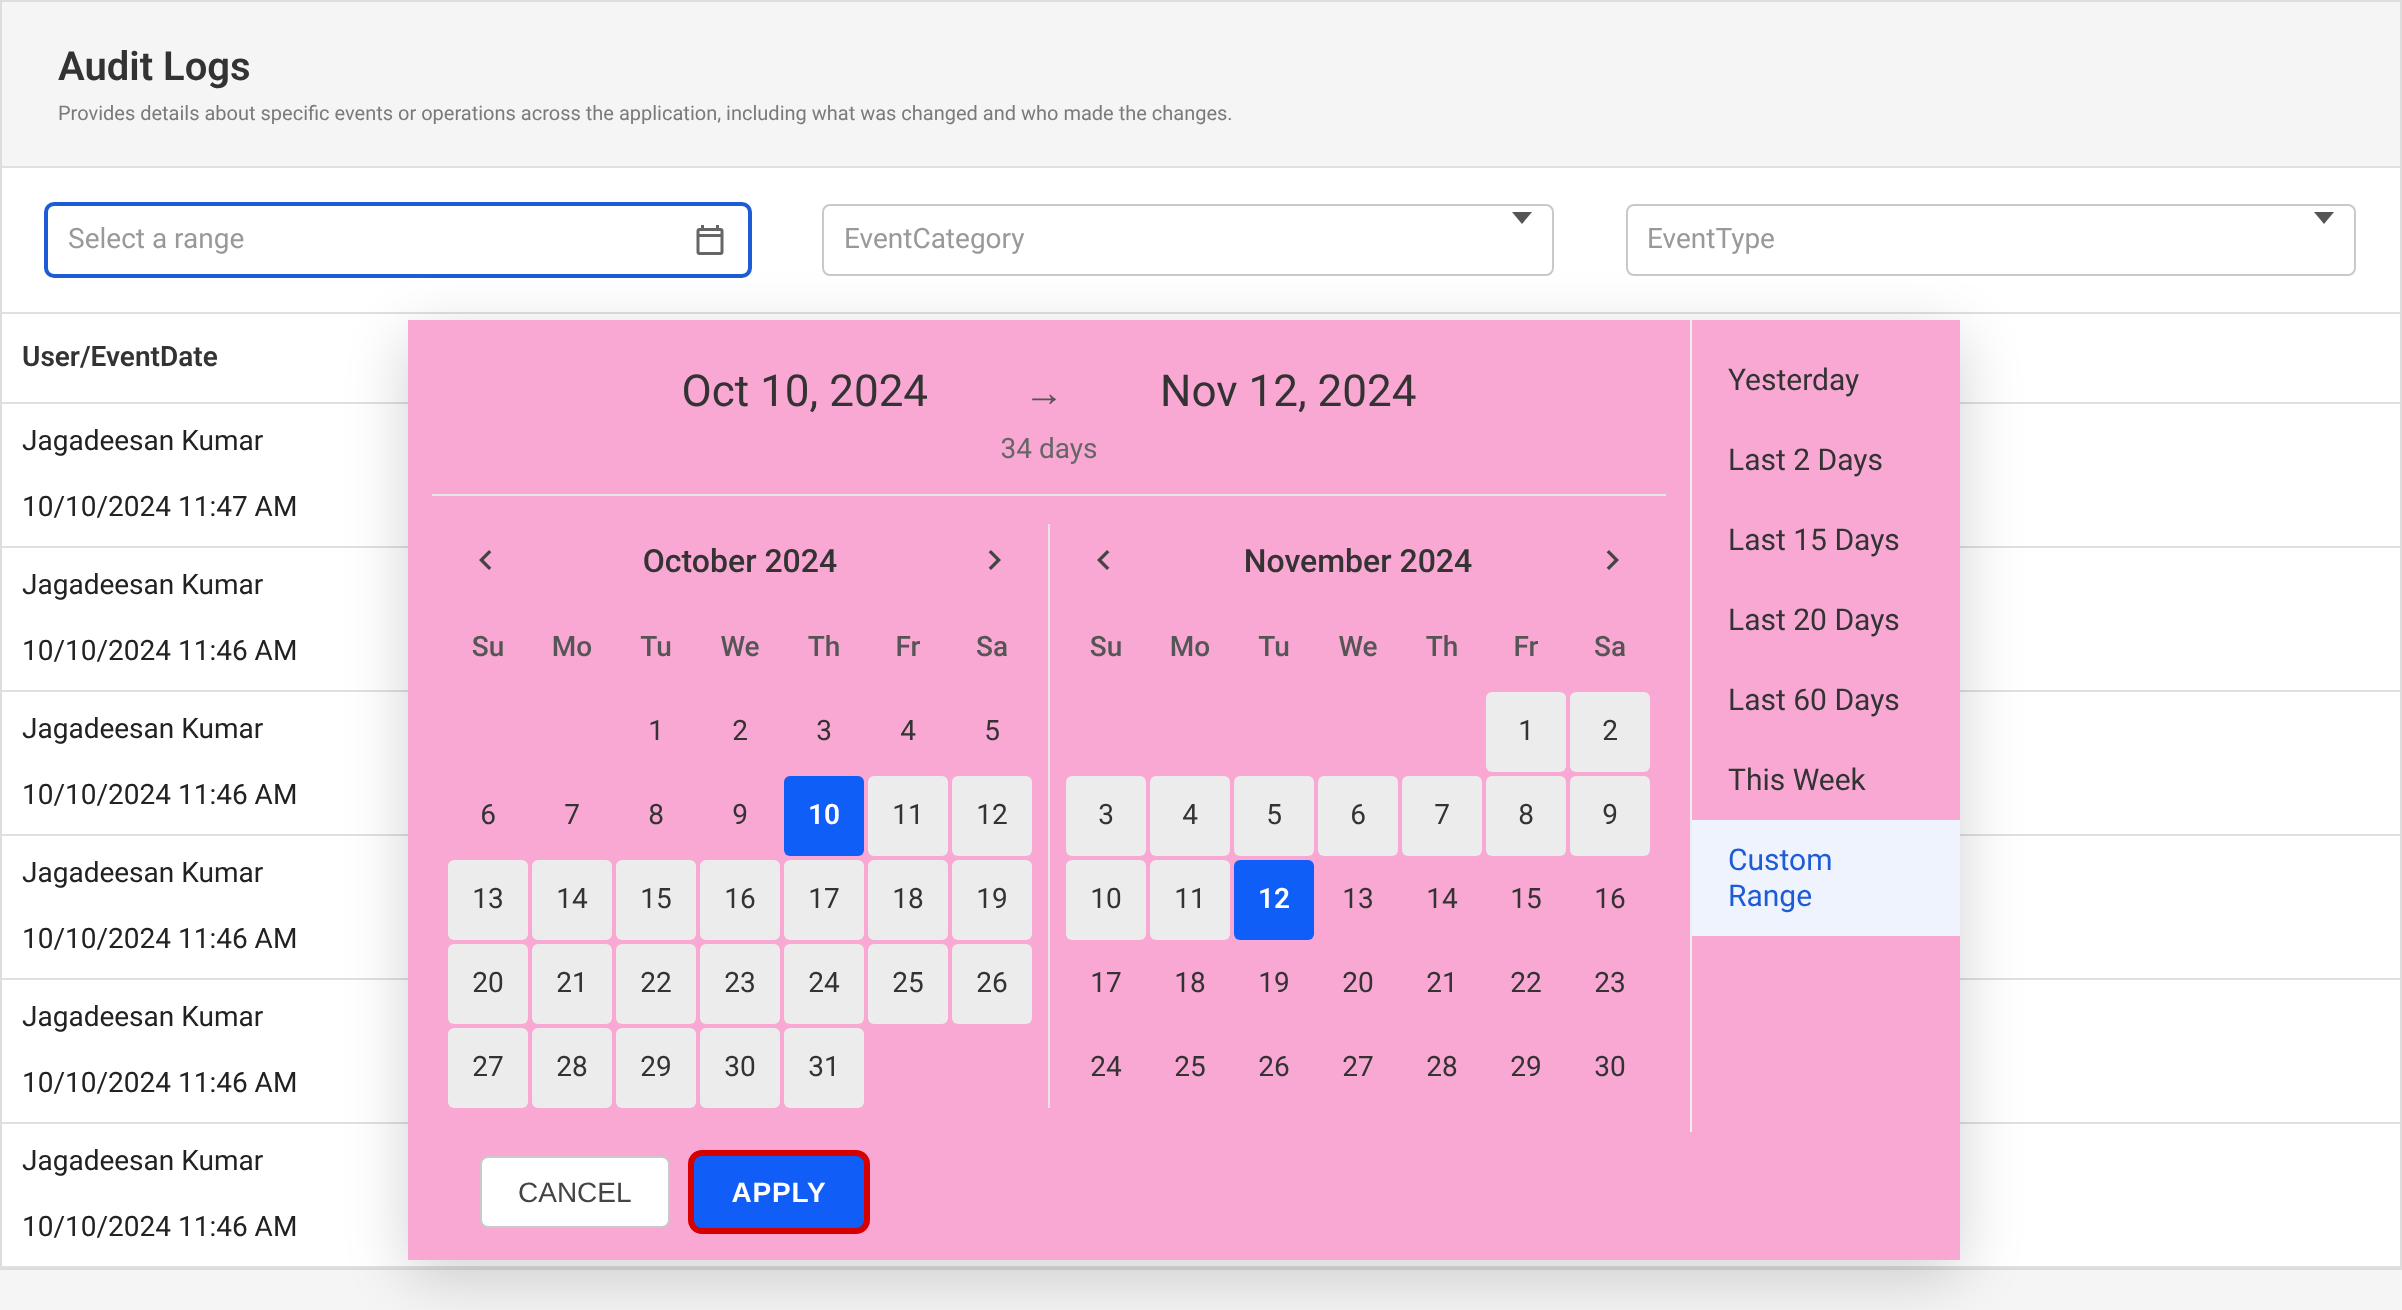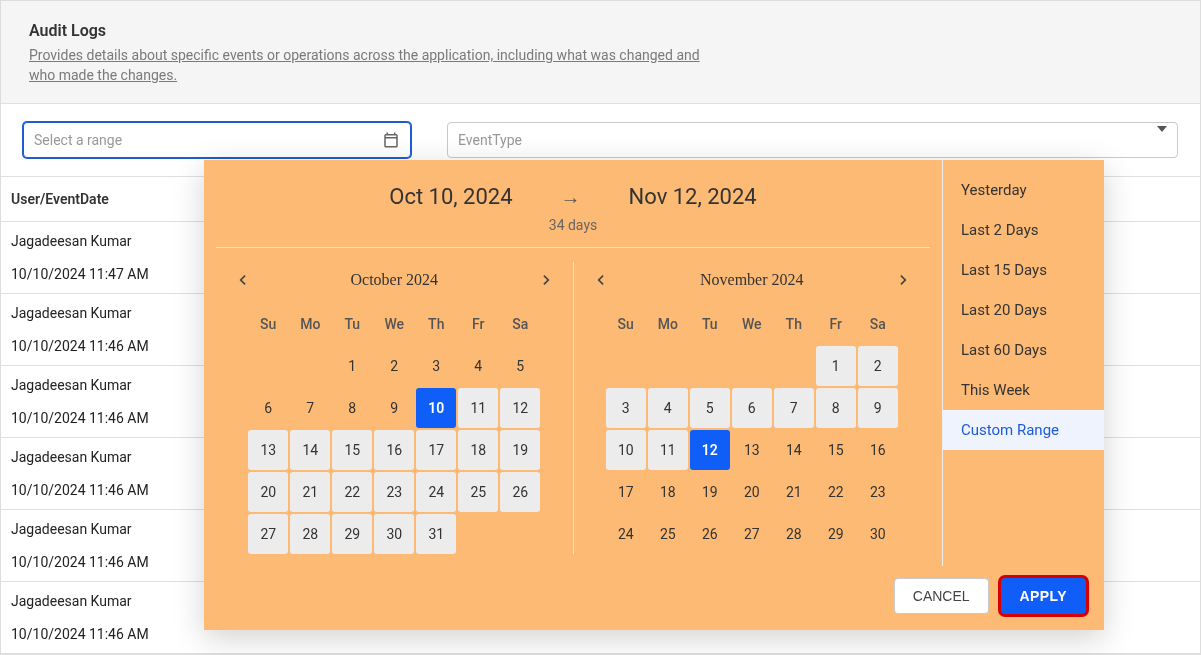--- a/index.html
+++ b/index.html
@@ -13,31 +13,30 @@
   }
   .page {
     background: #f5f5f5;
     border: 1px solid #ddd;
   }
   .header-section {
     padding: 20px 28px 18px;
     border-bottom: 1px solid #e0e0e0;
   }
   .page-title {
-    font-size: 16px;
+    font-size: 20px;
     font-weight: 600;
     color: #333;
     margin-bottom: 6px;
   }
   .page-desc {
-    font-size: 14px;
+    font-size: 10px;
     color: #7a7a7a;
     line-height: 1.4;
     max-width: 700px;
-    text-decoration: underline;
   }
   .content {
     background: #fff;
   }
   .filters {
     display: flex;
     gap: 36px;
     padding: 18px 22px;
   }
   .filter-input {
@@ -46,21 +45,21 @@
     align-items: center;
     height: 36px;
     border: 1px solid #c9c9c9;
     border-radius: 4px;
     background: #fff;
     padding: 0 10px;
     font-size: 14px;
     color: #999;
   }
   .filter-range {
-    width: 388px;
+    width: 352px;
     border: 1px solid #1e5cd6;
     box-shadow: 0 0 0 1px #1e5cd6;
     justify-content: center;
   }
   .filter-dropdown {
     flex:1;
   }
   .icon-right {
     margin-left: auto;
     color: #666;
@@ -92,22 +91,22 @@
   .col-msg { flex:1; }
   .td.col-user { display:flex; flex-direction:column; gap:17px; }
   .td .user { color:#222; }
   .td .date { color:#222; }
   .table-row { height:72px; align-items:center; }
 
   
   .popover {
     position:absolute;
     top:160px; left:204px;
-    width:900px;
-    background:#fdba74;
+    width:776px;
+    background:#f9a8d4;
     box-shadow: 0 8px 30px rgba(0,0,0,0.18);
     display:flex;
     flex-direction:column;
   }
   .pop-body {
     display:flex;
   }
   .calendars {
     flex:1;
     padding: 18px 12px 12px;
@@ -130,21 +129,21 @@
     border-bottom:1px solid #e6e6e6;
     margin-bottom:14px;
   }
   .two-cals { display:flex; }
   .cal { flex:1; padding:0 8px; }
   .cal + .cal { border-left:1px solid #e6e6e6; }
   .cal-head {
     display:flex; align-items:center; justify-content:space-between;
     padding:6px 6px 12px;
   }
-  .cal-title { font-size:16px; font-weight:500; color:#333;font-family:Liberation Serif, serif; }
+  .cal-title { font-size:16px; font-weight:500; color:#333; }
   .chev {
     width:24px;height:24px; display:flex;align-items:center;justify-content:center;
     color:#444; cursor:pointer;
   }
   .cal-grid {
     display:grid;
     grid-template-columns: repeat(7, 40px);
     grid-auto-rows: 40px;
     gap:2px;
     justify-content:center;
@@ -170,22 +169,22 @@
     padding:11px 18px;
     font-size:15px;
     color:#333;
     cursor:pointer;
   }
   .preset-item.active {
     background:#eef3fe;
     color:#1e5cd6;
   }
   .pop-footer {
-    display:flex; justify-content:flex-end; gap:12px;
-    padding:12px 18px 16px;
+    display:flex; justify-content:flex-start; gap:12px;
+    padding:12px 36px 16px;
   }
   .btn {
     height:36px; padding:0 18px;
     border-radius:4px; font-size:14px; font-weight:500;
     cursor:pointer;
     display:inline-flex;align-items:center;justify-content:center;
   }
   .btn-cancel { background:#fff; border:1px solid #c9c9c9; color:#444; }
   .btn-apply {
     background:#105ef7; border:1px solid #105ef7; color:#fff;
@@ -204,20 +203,24 @@
   </div>
   <div class="content">
     <div class="filters">
       <div class="filter-input filter-range">
         <span>Select a range</span>
         <span class="icon-right calendar-icon">
           <svg viewBox="0 0 24 24" width="18" height="18" fill="currentColor">
               <path d="M19 4h-1V2h-2v2H8V2H6v2H5a2 2 0 0 0-2 2v14a2 2 0 0 0 2 2h14a2 2 0 0 0 2-2V6a2 2 0 0 0-2-2zm0 16H5V10h14v10zM5 8V6h14v2H5z"></path>
             </svg>
         </span>
+      </div>
+      <div class="filter-input filter-dropdown">
+        <span>EventCategory</span>
+        <span class="icon-right"><span class="caret-down"></span></span>
       </div>
       <div class="filter-input filter-dropdown">
         <span>EventType</span>
         <span class="icon-right"><span class="caret-down"></span></span>
       </div>
     </div>
 
     <div class="table">
       <div class="table-header">
         <div class="th col-user">User/EventDate</div>

